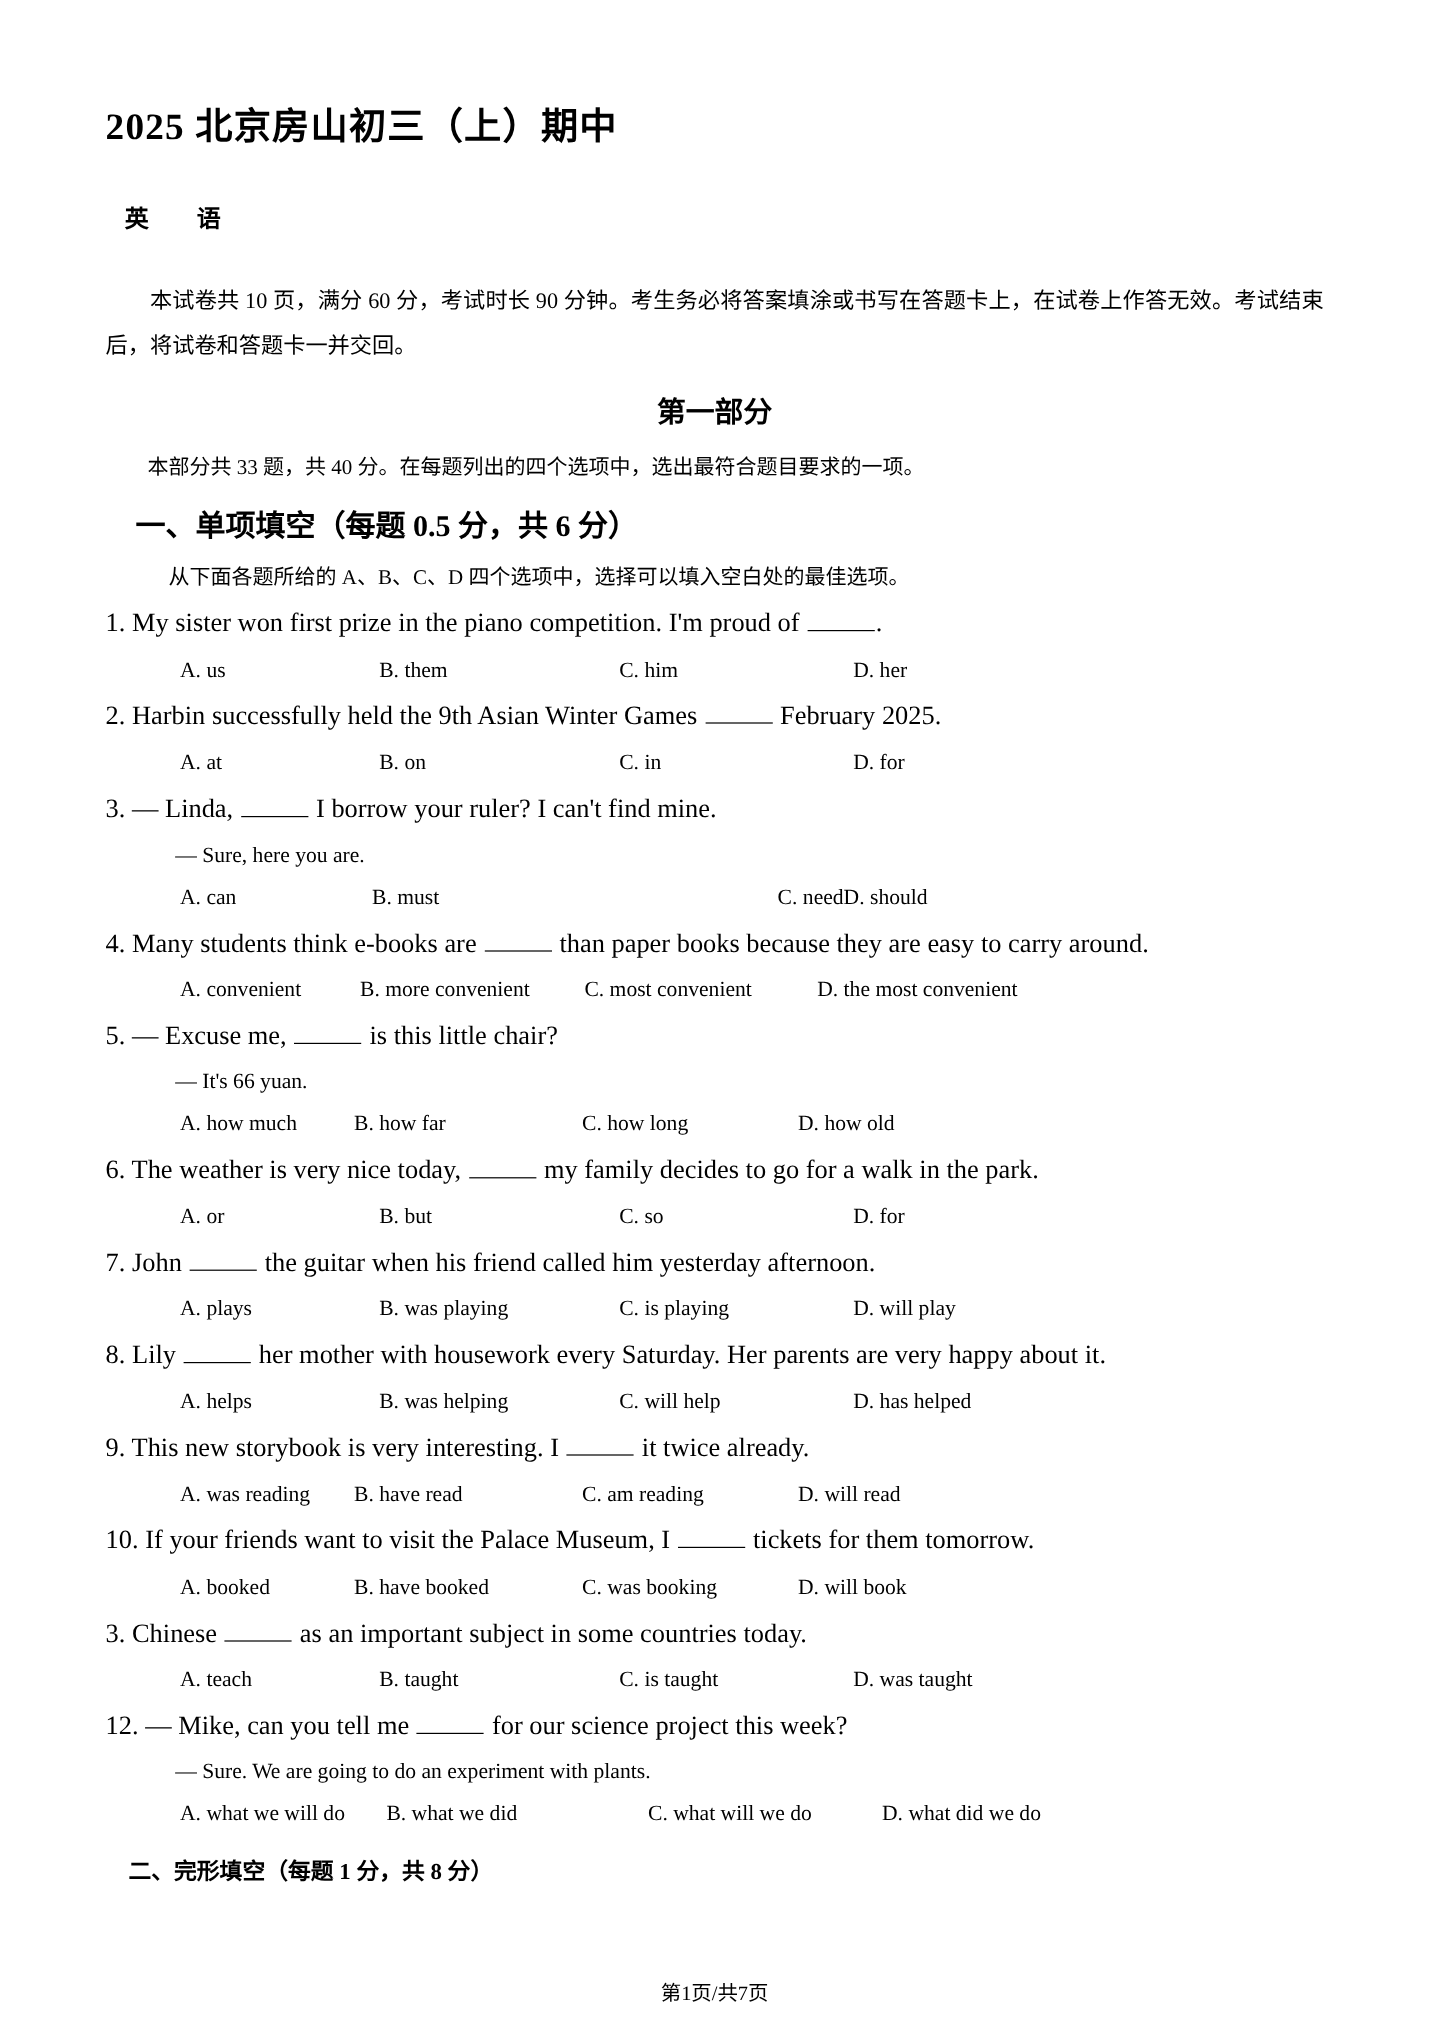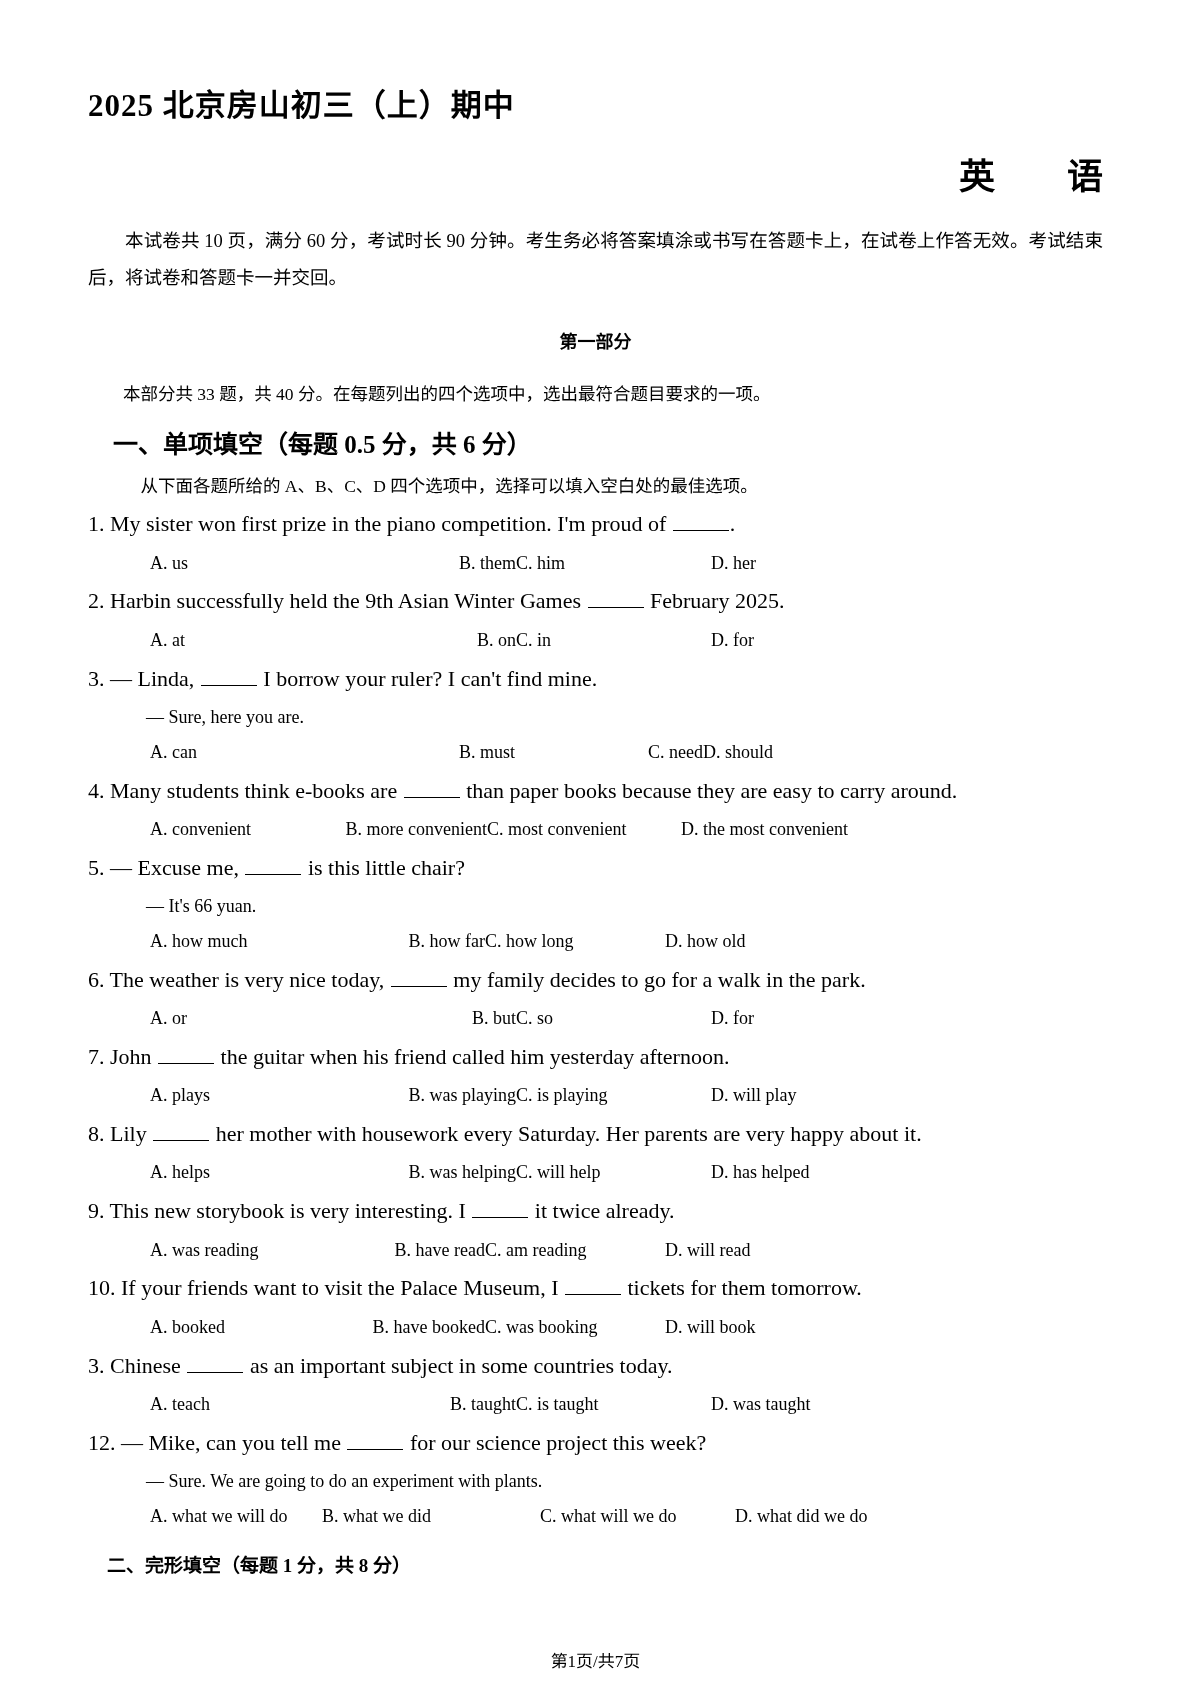--- a/index.html
+++ b/index.html
@@ -27,32 +27,32 @@
   
   .doc-title {
     font-size: 31px;
     font-weight: bold;
     letter-spacing: 1px;
     margin: 0;
     padding-top: 86px;
     line-height: 1.3;
   }
   .subject-title {
-    text-align: right;
-    font-size: 36px;
-    font-weight: bold;
-    margin: 0;
+    text-align: left;
+    font-size: 20px;
+    font-weight: bold;
+    margin: 16px;
     padding-top: 28px;
     line-height: 1.3;
   }
   .part-title {
     text-align: center;
-    font-size: 18px;
-    font-weight: bold;
-    margin: 12px;
+    font-size: 24px;
+    font-weight: bold;
+    margin: 0;
     padding-top: 22px;
     line-height: 1.3;
   }
 
   
   .notice {
     font-size: 18.5px;
     line-height: 2.0;
     text-align: justify;
     margin: 0;
@@ -114,21 +114,21 @@
     display: flex;
     font-size: 18px;
     line-height: 1.93;
     padding-left: 62px;
   }
   .opts .opt {
     flex: 0 0 auto;
     white-space: nowrap;
   }
   .opt-a { width: 166px; }
-  .opt-b { width: 200px; text-align: right; }
+  .opt-b { width: 200px; }
   .opt-c { width: 195px; }
   .opt-d { width: auto; }
 
   
   .opts.wide .opt-a { width: 160px; }
   .opts.wide .opt-b { width: 205px; }
   .opts.wide .opt-c { width: 188px; text-align: right; }
 
   .opts.narrow .opt-a { width: 145px; }
   .opts.narrow .opt-b { width: 190px; }

